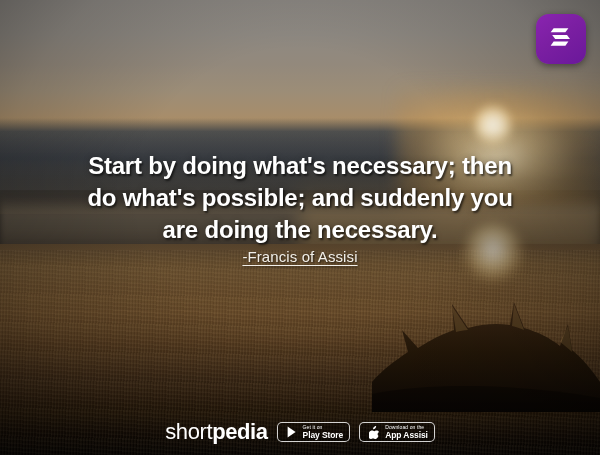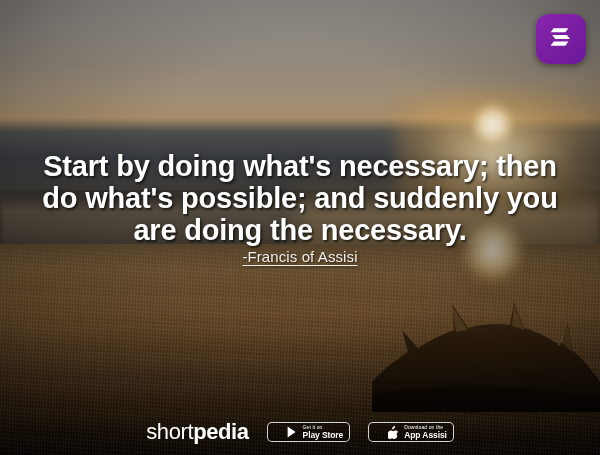--- a/index.html
+++ b/index.html
@@ -180,21 +180,21 @@
   .quote-wrap {
     position: absolute;
     left: 0; top: 150px;
     width: 100%;
     text-align: center;
   }
   .quote-line {
     color: #ffffff;
     font-family: "Liberation Sans", sans-serif;
     font-weight: bold;
-    font-size: 29px;
+    font-size: 24px;
     line-height: 32px;
     letter-spacing: -0.2px;
     text-shadow: 1.5px 1.5px 2px rgba(0,0,0,0.55),
                  0 0 6px rgba(0,0,0,0.3);
     white-space: nowrap;
   }
   .attribution {
     margin-top: 2px;
     display: inline-block;
     color: #f2efe9;
@@ -208,40 +208,40 @@
   }
 
   
   .footer {
     position: absolute;
     left: 0; bottom: 12px;
     width: 100%;
     display: flex;
     align-items: center;
     justify-content: center;
-    gap: 18px;
+    gap: 9px;
   }
   .wordmark {
     color: #ffffff;
     font-family: "Liberation Sans", sans-serif;
     font-size: 22px;
     letter-spacing: -0.4px;
     line-height: 1;
     white-space: nowrap;
   }
   .wordmark .light { font-weight: normal; }
   .wordmark .bold  { font-weight: bold; }
 
   .store-badge {
     display: flex;
     align-items: center;
     gap: 4px;
     border: 1px solid rgba(255,255,255,0.82);
     border-radius: 5px;
-    padding: 2px 6px 2px 18px;
+    padding: 2px 6px 2px 8px;
     background: rgba(0,0,0,0.22);
   }
   .store-badge .glyph {
     width: 13px;
     height: 14px;
     flex: 0 0 auto;
     display: flex;
     align-items: center;
     justify-content: center;
   }

